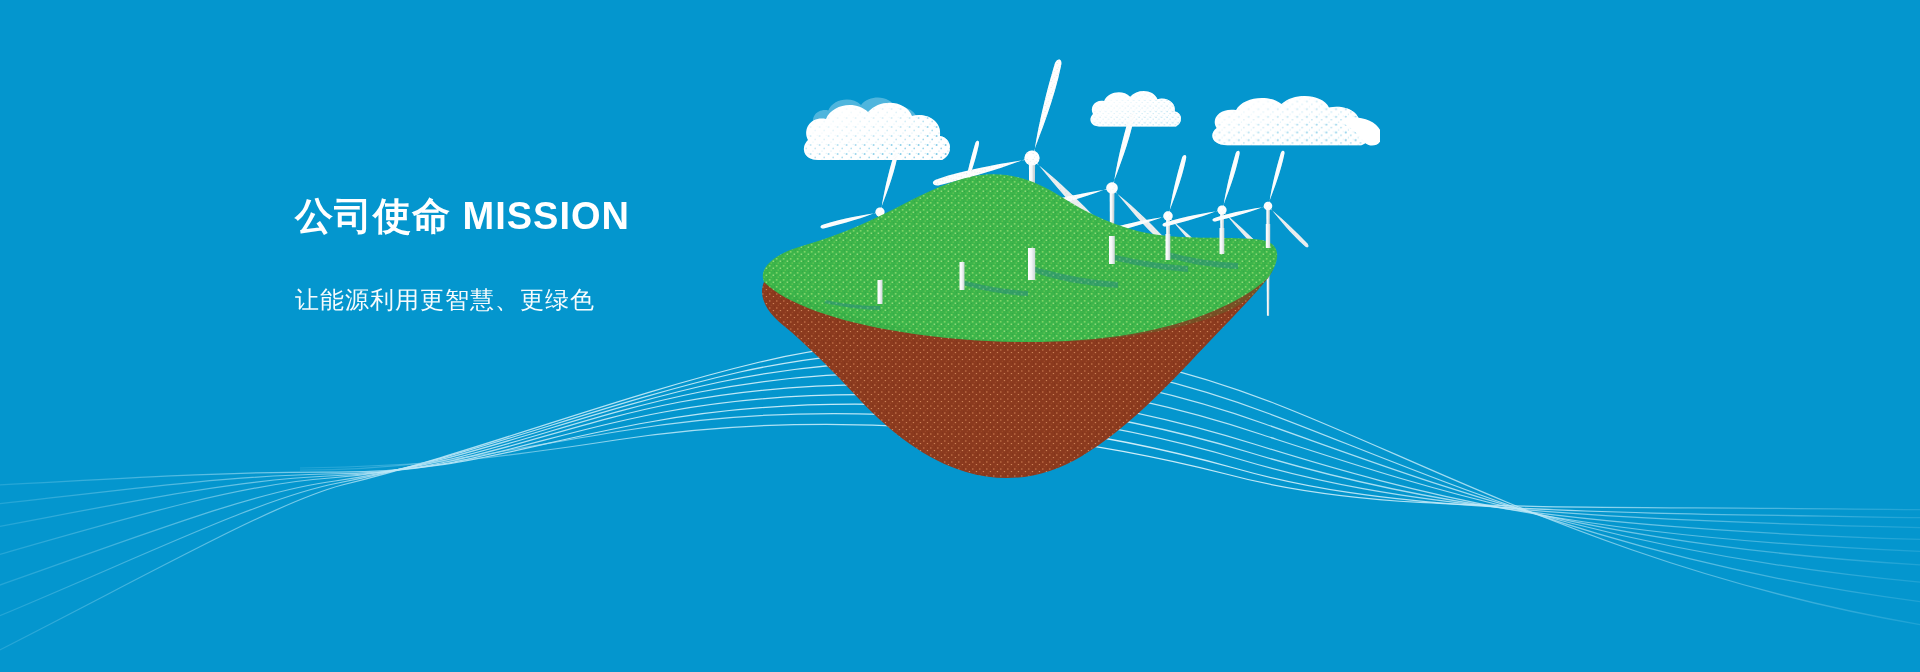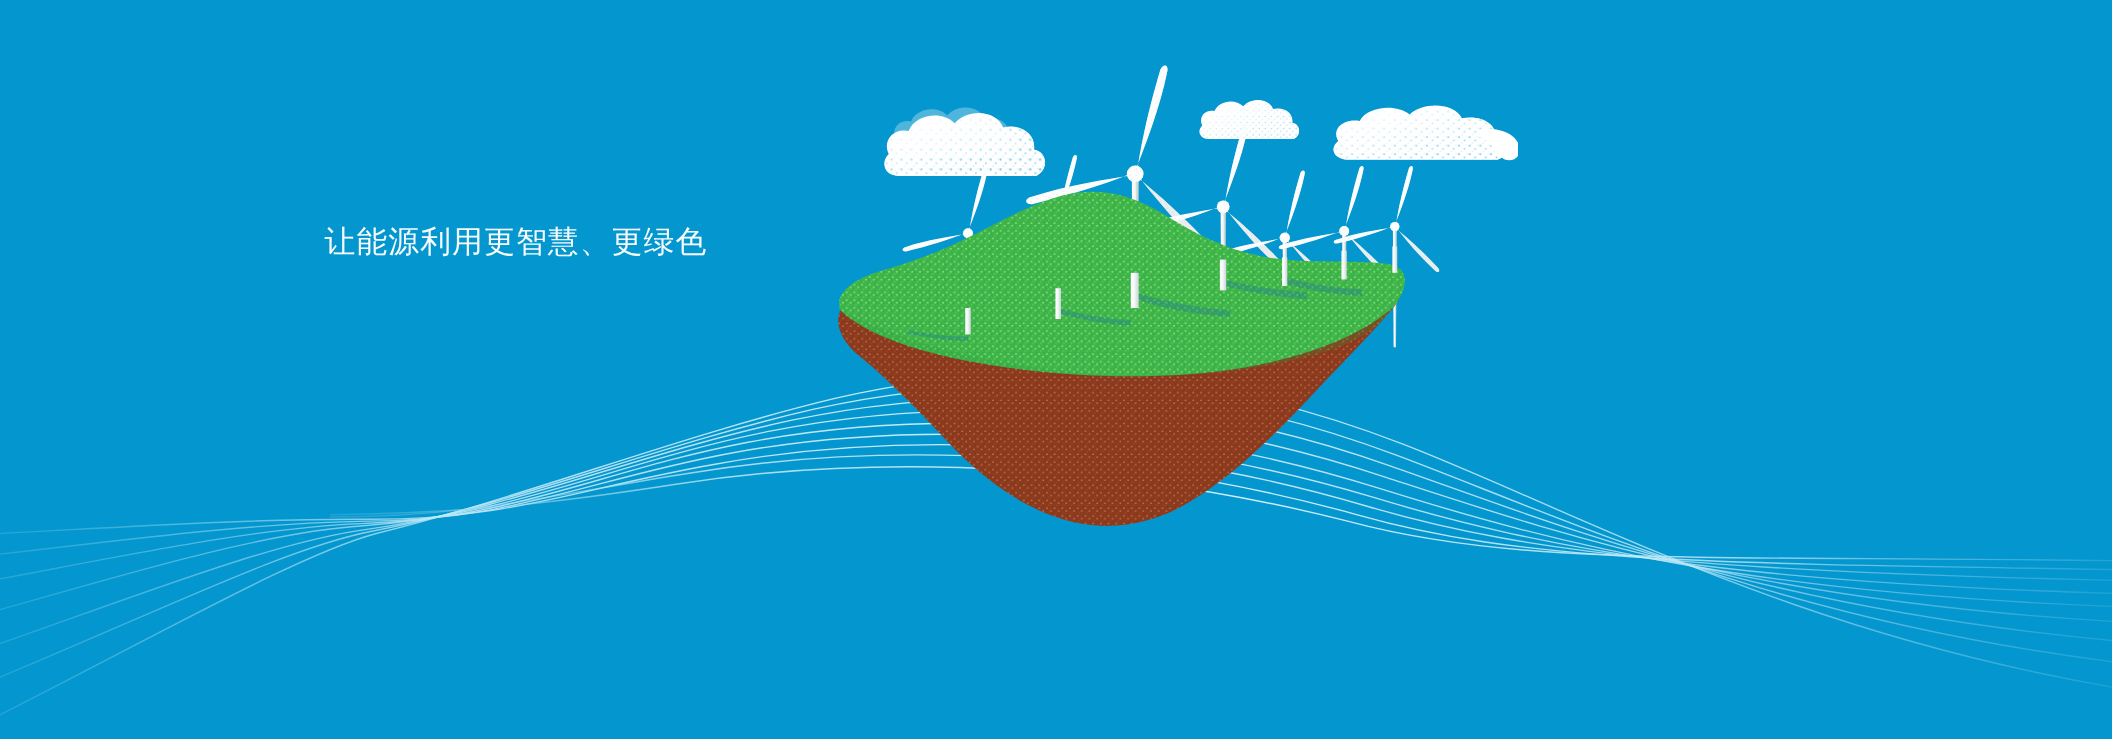--- a/index.html
+++ b/index.html
@@ -38,25 +38,25 @@
   #headline {
     color:#ffffff;
     font-size:38px;
     font-weight:bold;
     letter-spacing:1px;
     line-height:52px;
     white-space:nowrap;
   }
   #subtitle {
     color:#ffffff;
-    font-size:28px;
+    font-size:24px;
     font-weight:300;
     letter-spacing:1px;
     line-height:52px;
-    margin-top:4px;
+    margin-top:32px;
     white-space:nowrap;
     opacity:0.97;
   }
 </style>
 </head>
 <body>
 
 <div id="banner" style="background: rgb(4, 150, 206);">
 
   <svg id="waves" viewBox="0 0 1920 672" preserveAspectRatio="none" aria-hidden="true">
@@ -275,16 +275,17 @@
       <rect x="288.0" y="208" width="7.2" height="32" fill="url(#towerGrad)"></rect>
       <rect x="369.0" y="196" width="5.8" height="28" fill="url(#towerGrad)"></rect>
       <rect x="425.5" y="194" width="4.8" height="26" fill="url(#towerGrad)"></rect>
       <rect x="479.5" y="188" width="4.8" height="26" fill="url(#towerGrad)"></rect>
       <rect x="525.8" y="184" width="4.4" height="24" fill="url(#towerGrad)"></rect>
     </g>
   </svg>
   </div>
 
   <div id="text-block">
+    <div id="headline">公司使命 MISSION</div>
     <div id="subtitle">让能源利用更智慧、更绿色</div>
   </div>
 
 </div>
 
 </body></html>

